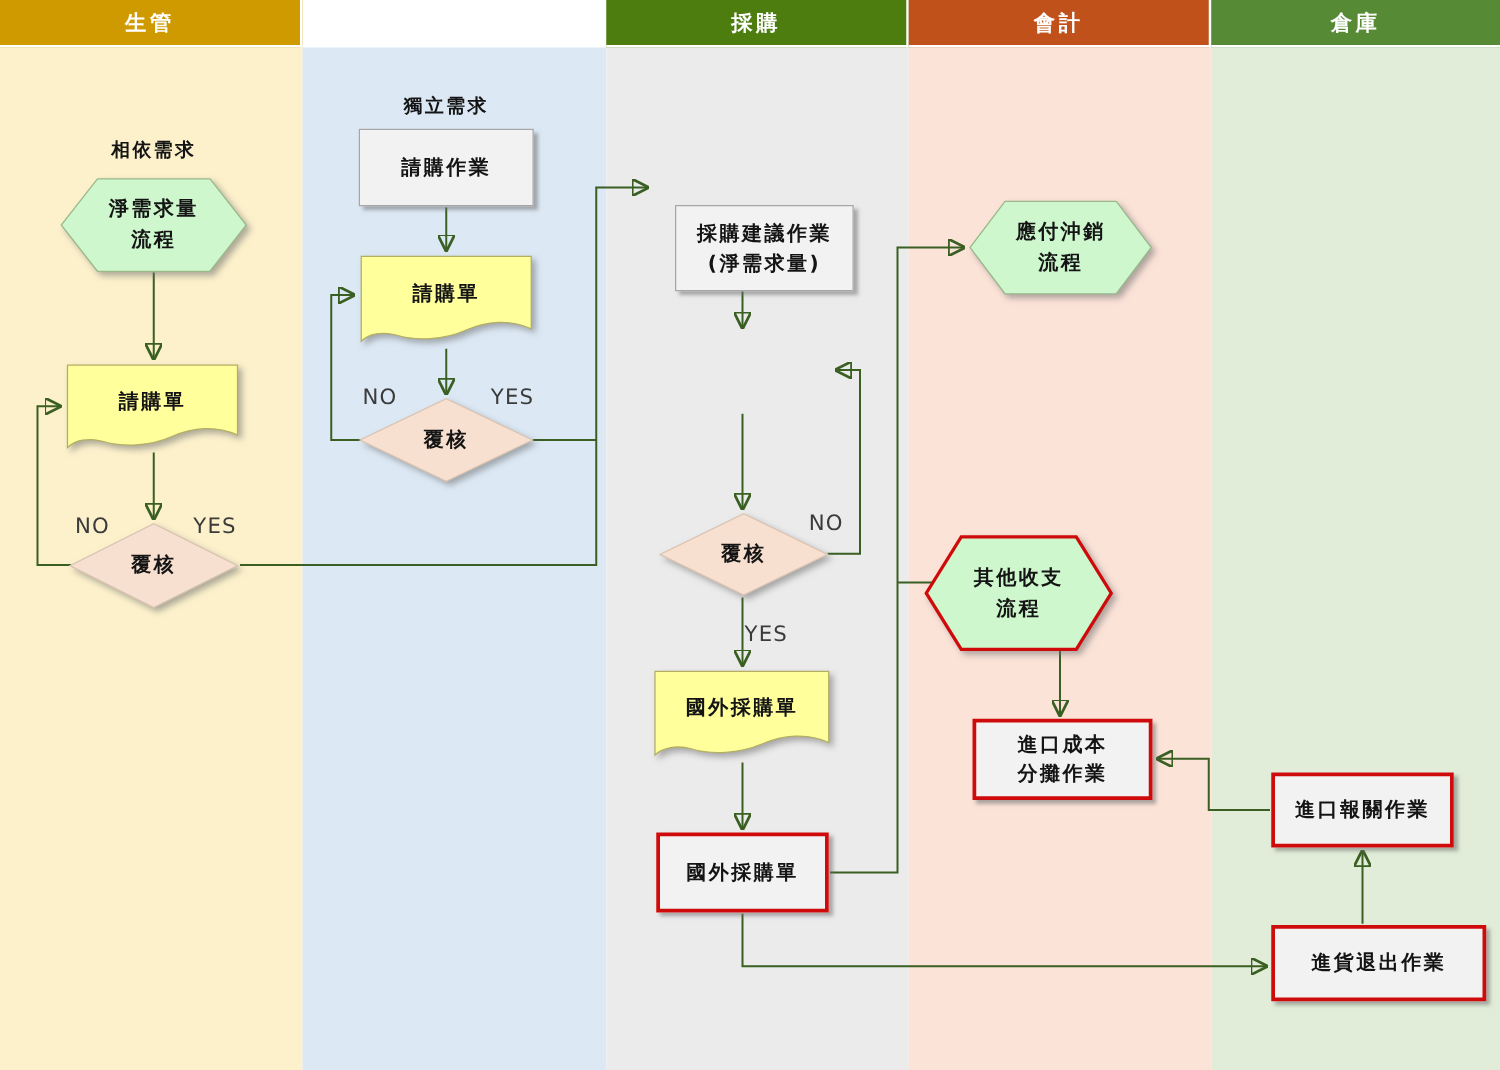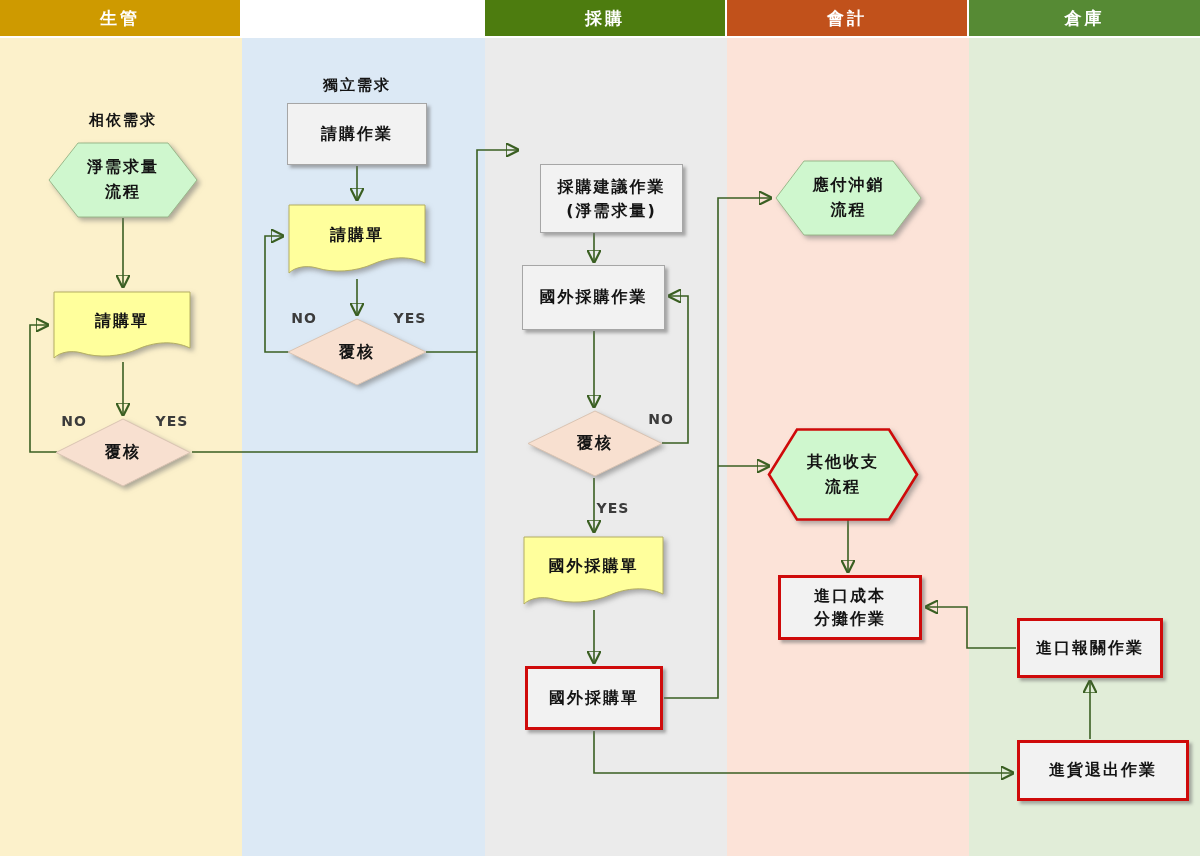--- a/index.html
+++ b/index.html
@@ -28,21 +28,21 @@
     background:var(--proc-fill);border:3px solid var(--red);box-sizing:border-box;
     box-shadow:3px 3px 3px rgba(110,110,110,0.55);
   }
   .hex-shape{fill:var(--hex-fill);stroke:#9ab88a;stroke-width:1;vector-effect:non-scaling-stroke;}
   .hex-shape.red{stroke:var(--red);stroke-width:2.6;}
   .doc-shape{fill:var(--doc-fill);stroke:#b4ae62;stroke-width:1;vector-effect:non-scaling-stroke;}
   .dec-shape{fill:var(--dec-fill);stroke:#d9c3b2;stroke-width:1;vector-effect:non-scaling-stroke;}
   .doc .node-label{padding-bottom:12px;}
   .flow-label{
     position:absolute;transform:translate(-50%,-50%);z-index:4;
-    font-size:14px;color:#3b3b3b;letter-spacing:1px;font-weight:bold;text-align:right;
+    font-size:17px;color:#3b3b3b;letter-spacing:1px;font-weight:normal;text-align:right;
   }
   .anno{
     position:absolute;transform:translate(-50%,-50%);z-index:4;
     font-size:15px;color:#141414;font-weight:bold;letter-spacing:2px;
   }
   #edges{position:absolute;left:0;top:0;width:1200px;height:856px;z-index:2;}
   #edges path{fill:none;stroke:var(--arrow);stroke-width:1.6;}
   .ah{fill:var(--arrow);}
 </style>
 </head>
@@ -139,23 +139,20 @@
     <svg viewBox="0 0 140 68" preserveAspectRatio="none">
         <polygon class="dec-shape" points="70,1 139,34 70,67 1,34"></polygon>
       </svg>
     <div class="node-label">覆核</div>
   </div>
 
   <div class="node proc" style="left:540px;top:117px;width:143px;height:69px;margin-top:47px;">
     <div class="node-label" style="line-height:1.45;">採購建議作業
 (淨需求量)</div>
   </div>
-  <div class="node proc" style="left:522px;top:265px;width:143px;height:65px;">
-    <div class="node-label">國外採購作業</div>
-  </div>
   <div class="node" style="left:527px;top:410px;width:136px;height:67px;">
     <svg viewBox="0 0 136 67" preserveAspectRatio="none">
         <polygon class="dec-shape" points="68,1 135,33.5 68,66 1,33.5"></polygon>
       </svg>
     <div class="node-label">覆核</div>
   </div>
   <div class="node doc" style="left:522px;top:535px;width:143px;height:75px;">
     <svg viewBox="0 0 143 75" preserveAspectRatio="none">
         <path class="doc-shape" d="M2 2 H141 V59 C124 51 104 53 88 60 C69 68 47 69 31 64 C20 61 8 63 2 69 Z"></path>
       </svg>
@@ -165,21 +162,21 @@
     <div class="node-label">國外採購單</div>
   </div>
 
   <div class="node" style="left:775px;top:160px;width:147px;height:76px;">
     <svg viewBox="0 0 147 76" preserveAspectRatio="none">
         <polygon class="hex-shape" points="29,1 118,1 146,38 118,75 29,75 1,38"></polygon>
       </svg>
     <div class="node-label">應付沖銷
 流程</div>
   </div>
-  <div class="node" style="left:767px;top:427px;width:152px;height:95px;justify-content:center;">
+  <div class="node" style="left:739px;top:427px;width:152px;height:95px;justify-content:center;">
     <svg viewBox="0 0 152 77" preserveAspectRatio="none">
         <polygon class="hex-shape red" points="30,2 122,2 150,38.5 122,75 30,75 2,38.5"></polygon>
       </svg>
     <div class="node-label">其他收支
 流程</div>
   </div>
   <div class="node proc-red" style="left:778px;top:575px;width:144px;height:65px;">
     <div class="node-label" style="line-height:1.4;">進口成本
 分攤作業</div>
   </div>

